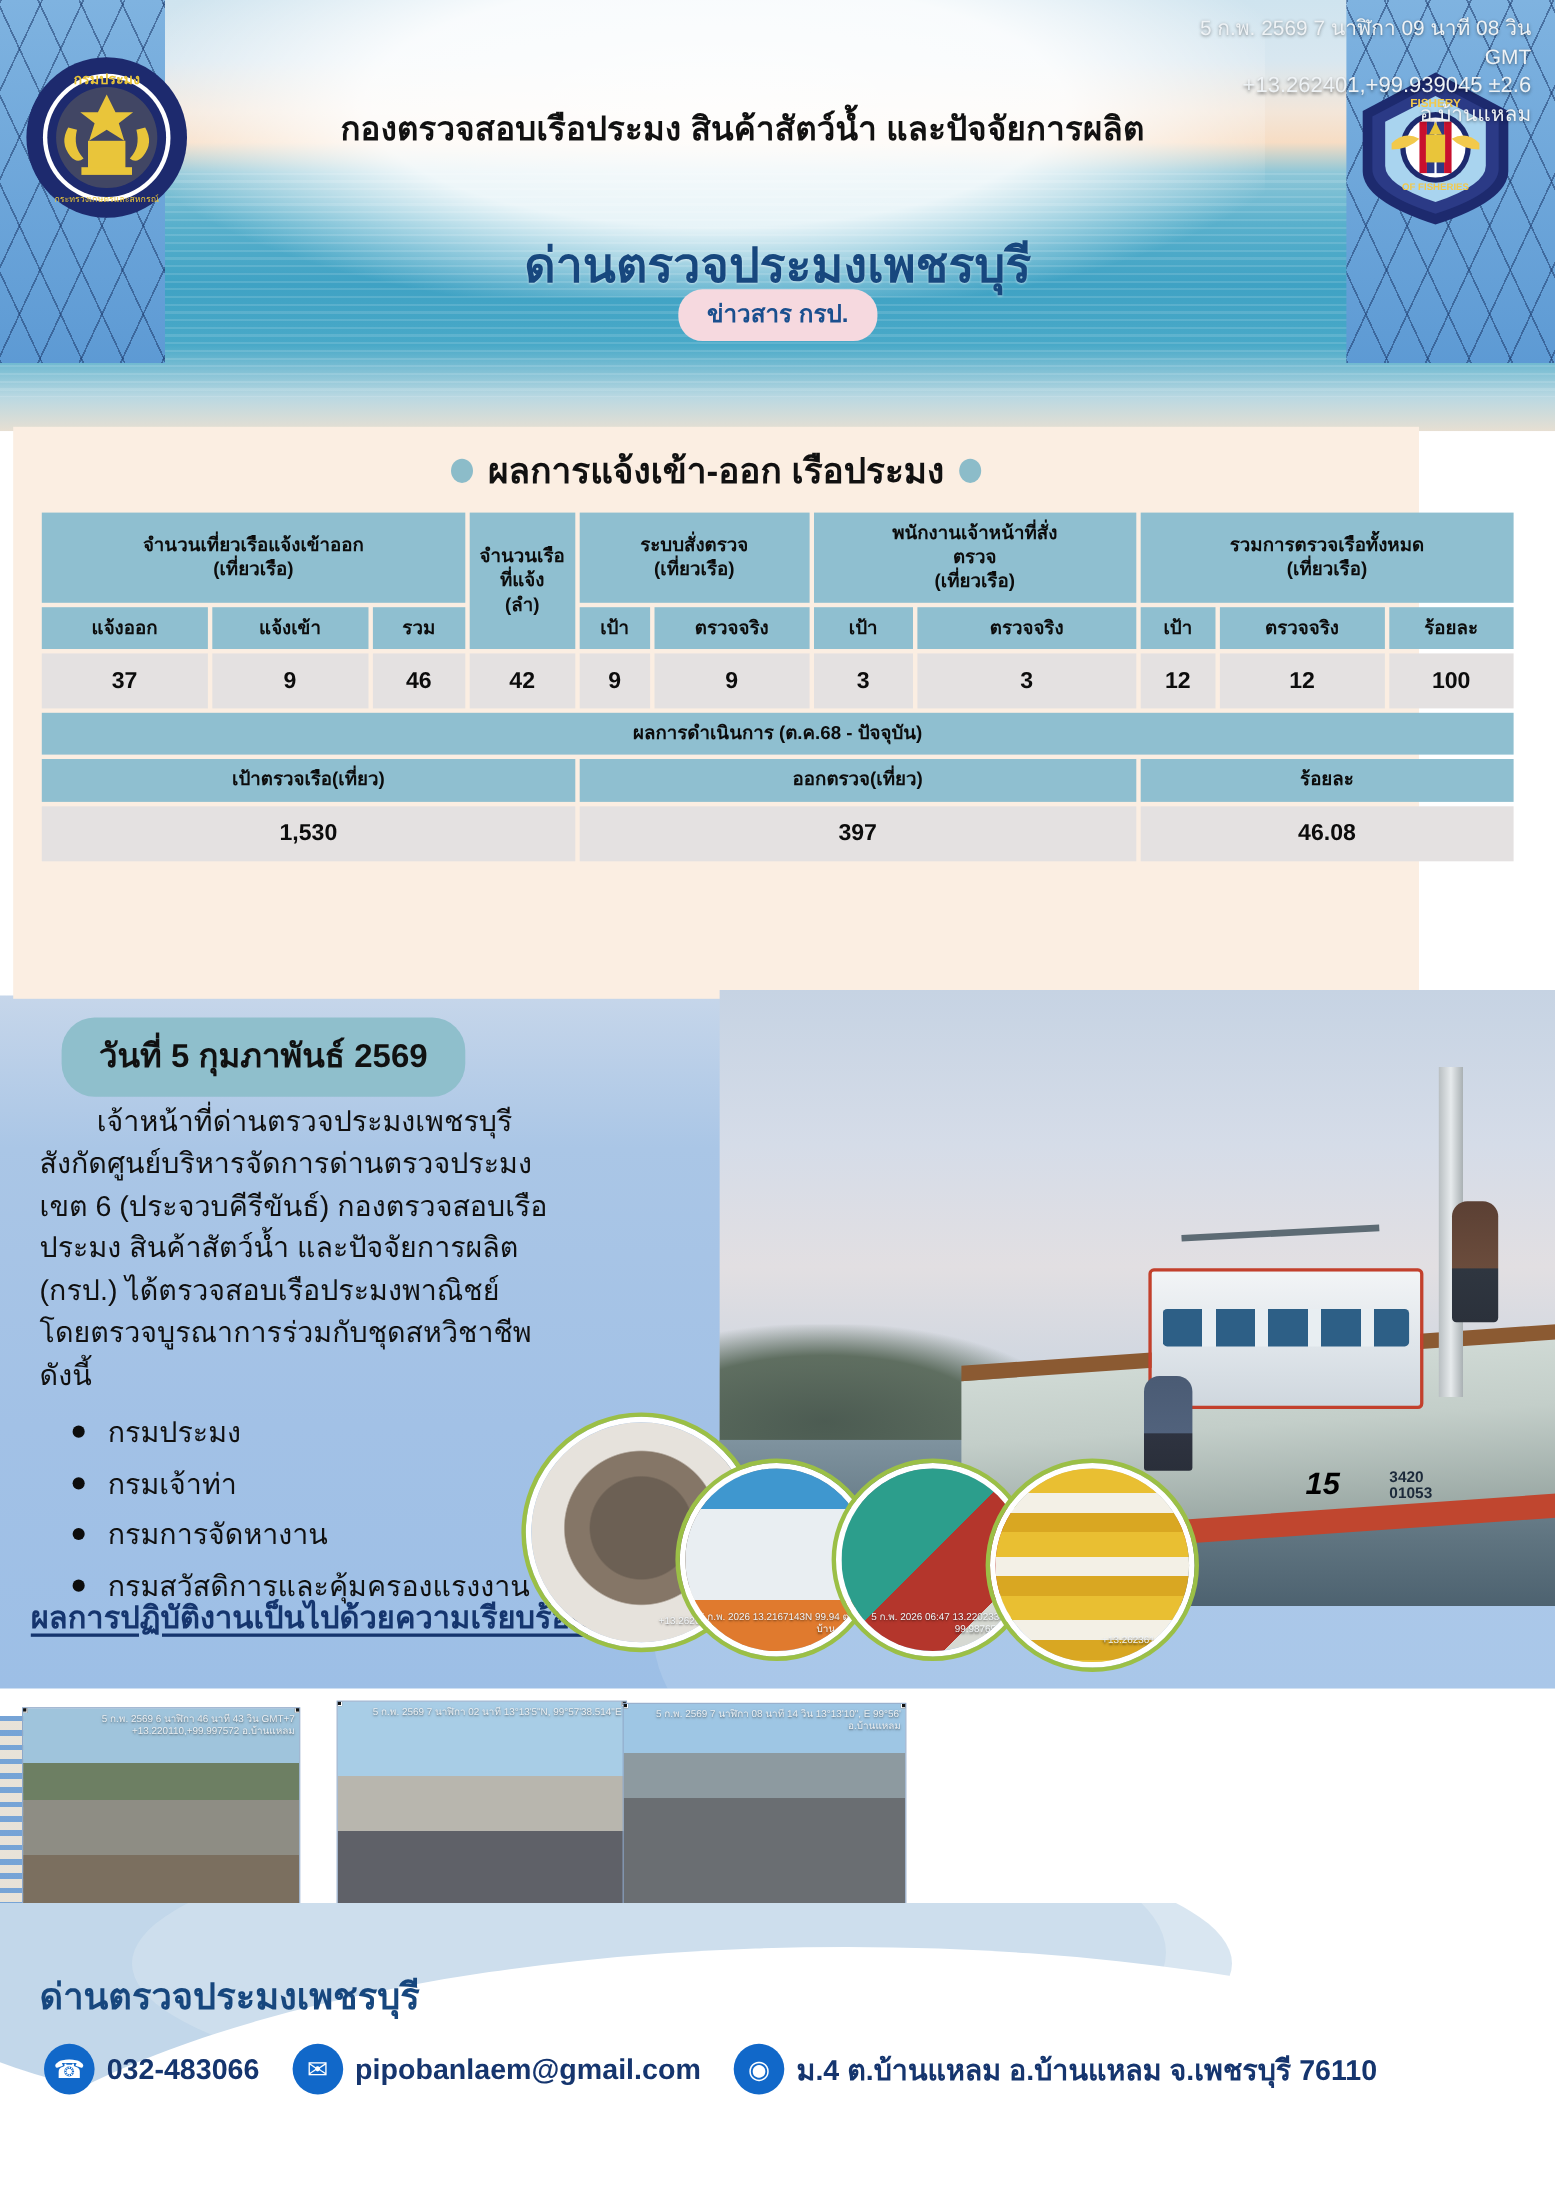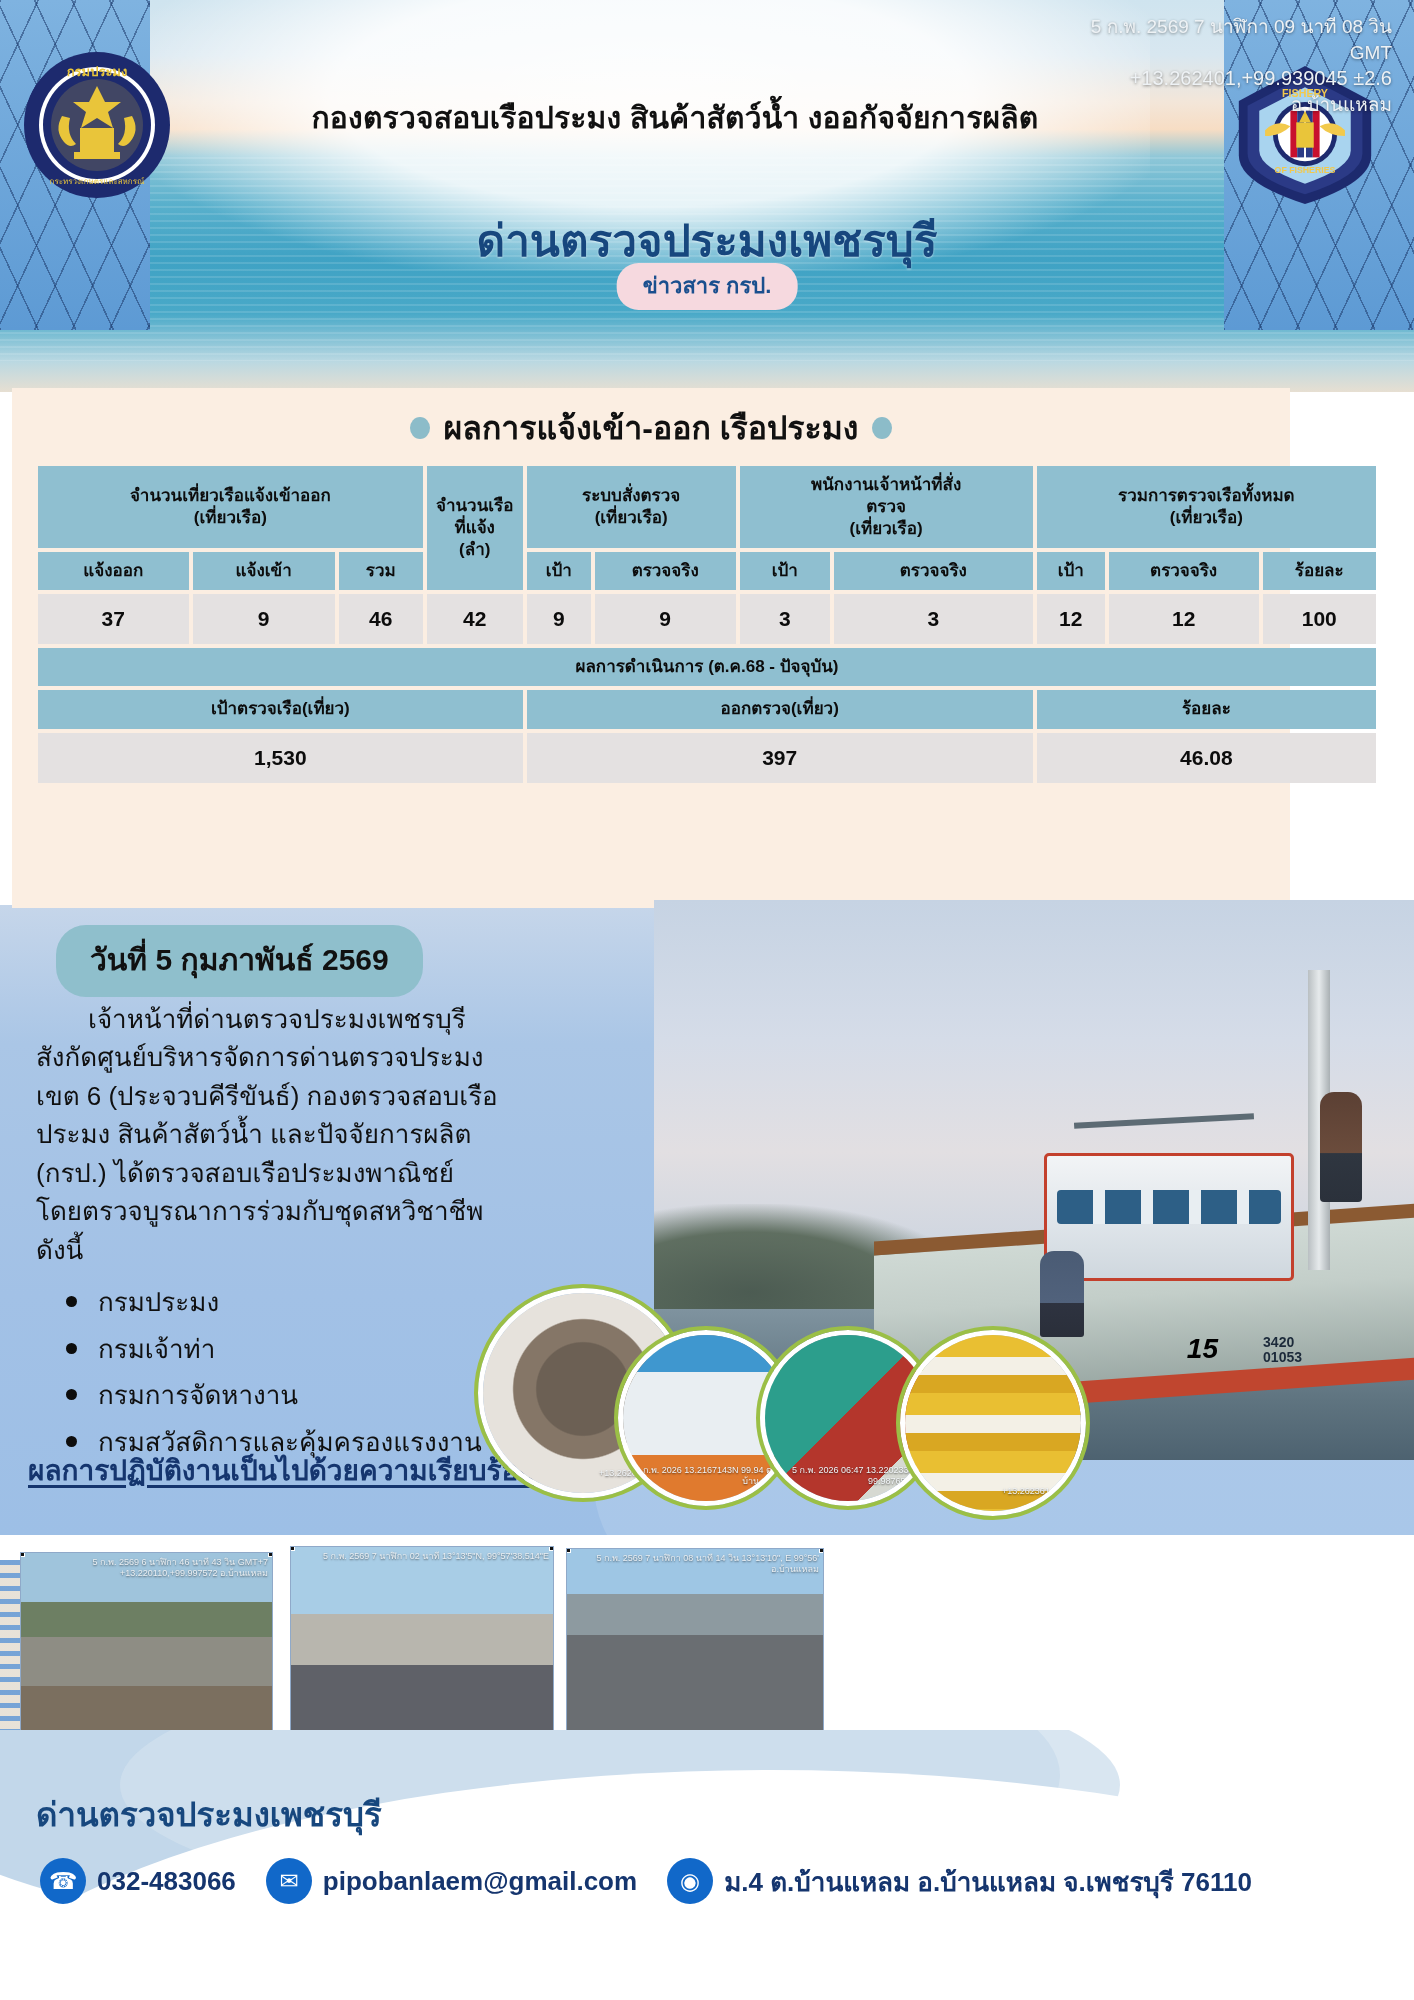--- a/index.html
+++ b/index.html
@@ -229,21 +229,21 @@
   .ph-card{ position:absolute; top:0; border:1px solid #8fa9c9; overflow:hidden; }
   .ph-card .handle{
     position:absolute; width:8px; height:8px; background:#111; border:1px solid #fff;
   }
   .ph-ts{
     position:absolute; right:4px; top:4px; color:#eaeff3; font-size:9px; line-height:1.25;
     text-align:right; text-shadow:0 1px 2px rgba(0,0,0,.55);
   }
   #pc1{ left:20px; width:253px; height:192px; top:22px;
         background:linear-gradient(180deg,#9fc4dc 0 26%, #6d7f63 26% 44%, #8e8d84 44% 70%, #7b6f5f 70% 100%); }
-  #pc2{ left:290px; width:264px; height:212px; top:16px;
+  #pc2{ left:306px; width:264px; height:212px; top:16px;
         background:linear-gradient(180deg,#a8cde6 0 32%, #b8b6ae 32% 56%, #5f6168 56% 100%); }
   #pc3{ left:566px; width:258px; height:206px; top:18px;
         background:linear-gradient(180deg,#9ec6e4 0 22%, #8d9aa0 22% 42%, #6a6e72 42% 100%); }
   #pc4{ left:836px; width:258px; height:186px; top:28px;
         background:linear-gradient(180deg,#c3c6c2 0 26%, #9aa0a2 26% 56%, #6d6a63 56% 100%); }
 
   .left-ribbons{
     position:absolute; left:0; top:1560px; width:86px; height:330px; z-index:4;
     background:repeating-linear-gradient(180deg,#6f9fd4 0 5px, #e7e1d6 5px 13px);
     opacity:.95;
@@ -323,21 +323,21 @@
     <rect x="83" y="50" width="7" height="48" fill="#c8102e"></rect>
     <rect x="66" y="62" width="18" height="26" fill="#e9c53a"></rect>
     <path d="M75 50 l6 12 h-12z" fill="#e9c53a"></path>
     <path d="M34 70 q12 -12 26 -4 q-10 10 -26 10z" fill="#f2c94c"></path>
     <path d="M116 70 q-12 -12 -26 -4 q10 10 26 10z" fill="#f2c94c"></path>
     <text x="75" y="36" font-size="11" font-weight="bold" fill="#f2c94c" text-anchor="middle" font-family="'Liberation Sans',sans-serif">FISHERY</text>
     <text x="75" y="114" font-size="9" font-weight="bold" fill="#f2c94c" text-anchor="middle" font-family="'Liberation Sans',sans-serif">OF FISHERIES</text>
   </svg>
 
   <div class="hdr-title-wrap">
-    <div class="hdr-line">กองตรวจสอบเรือประมง สินค้าสัตว์น้ำ งออกัจจัยการผลิต</div>
+    <div class="hdr-line">กองตรวจสอบเรือประมง สินค้าสัตว์น้ำ และปัจจัยการผลิต</div>
   </div>
   <div class="main-title">ด่านตรวจประมงเพชรบุรี</div>
   <div class="news-pill">ข่าวสาร กรป.</div>
 
   <div class="panel">
     <div class="panel-title">
       <span class="dot"></span>
       <span>ผลการแจ้งเข้า-ออก เรือประมง</span>
       <span class="dot"></span>
     </div>

